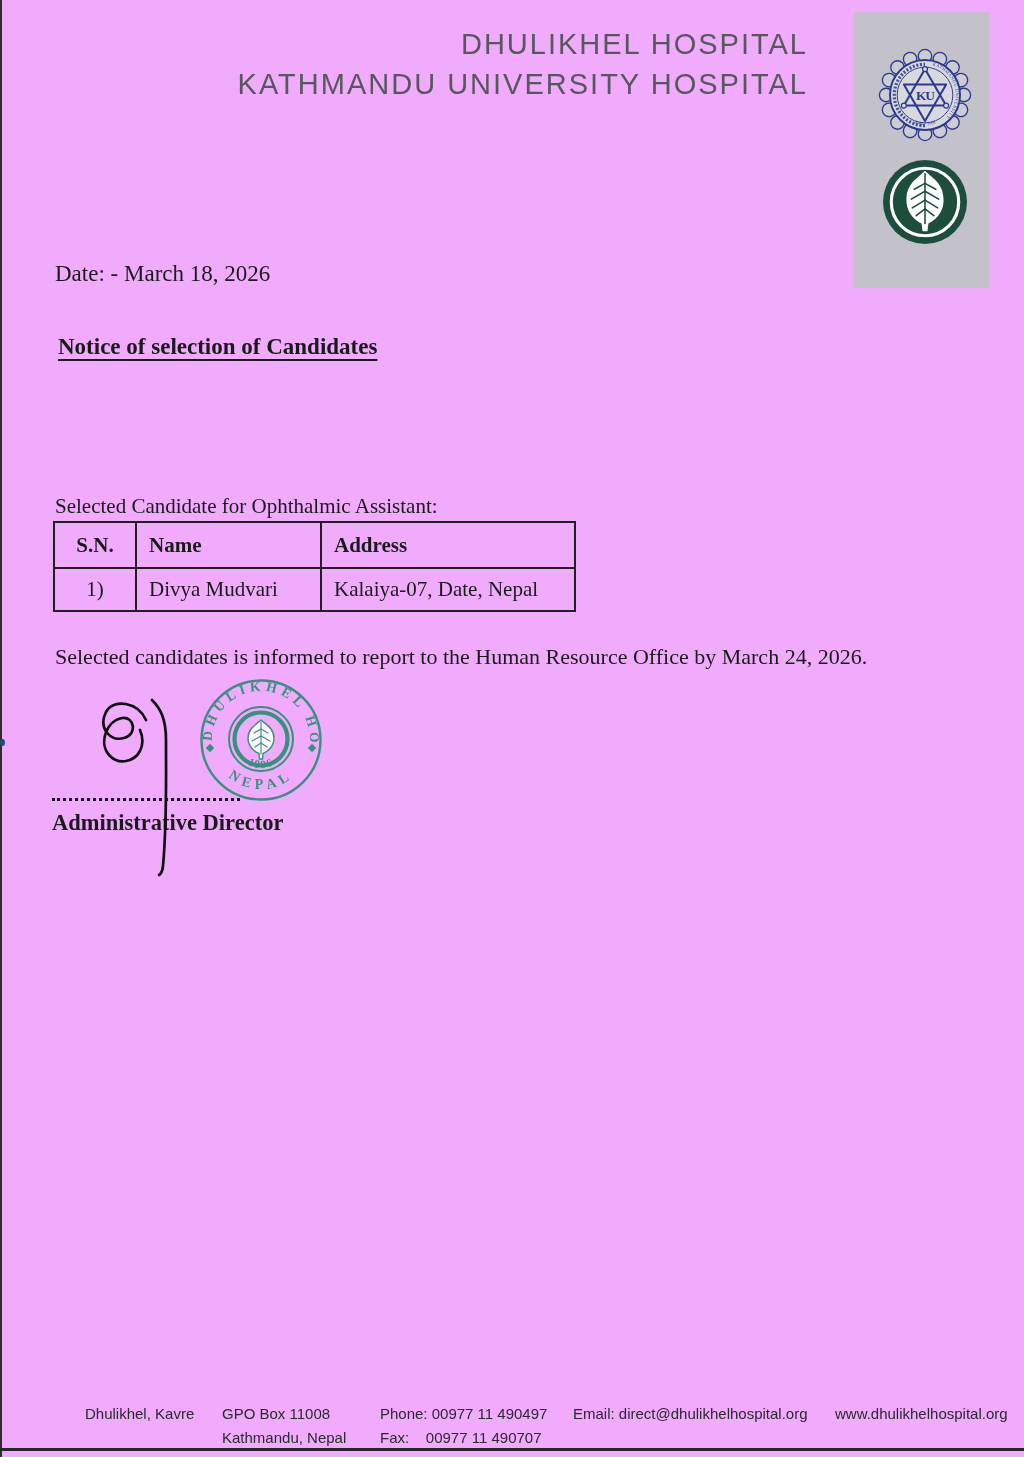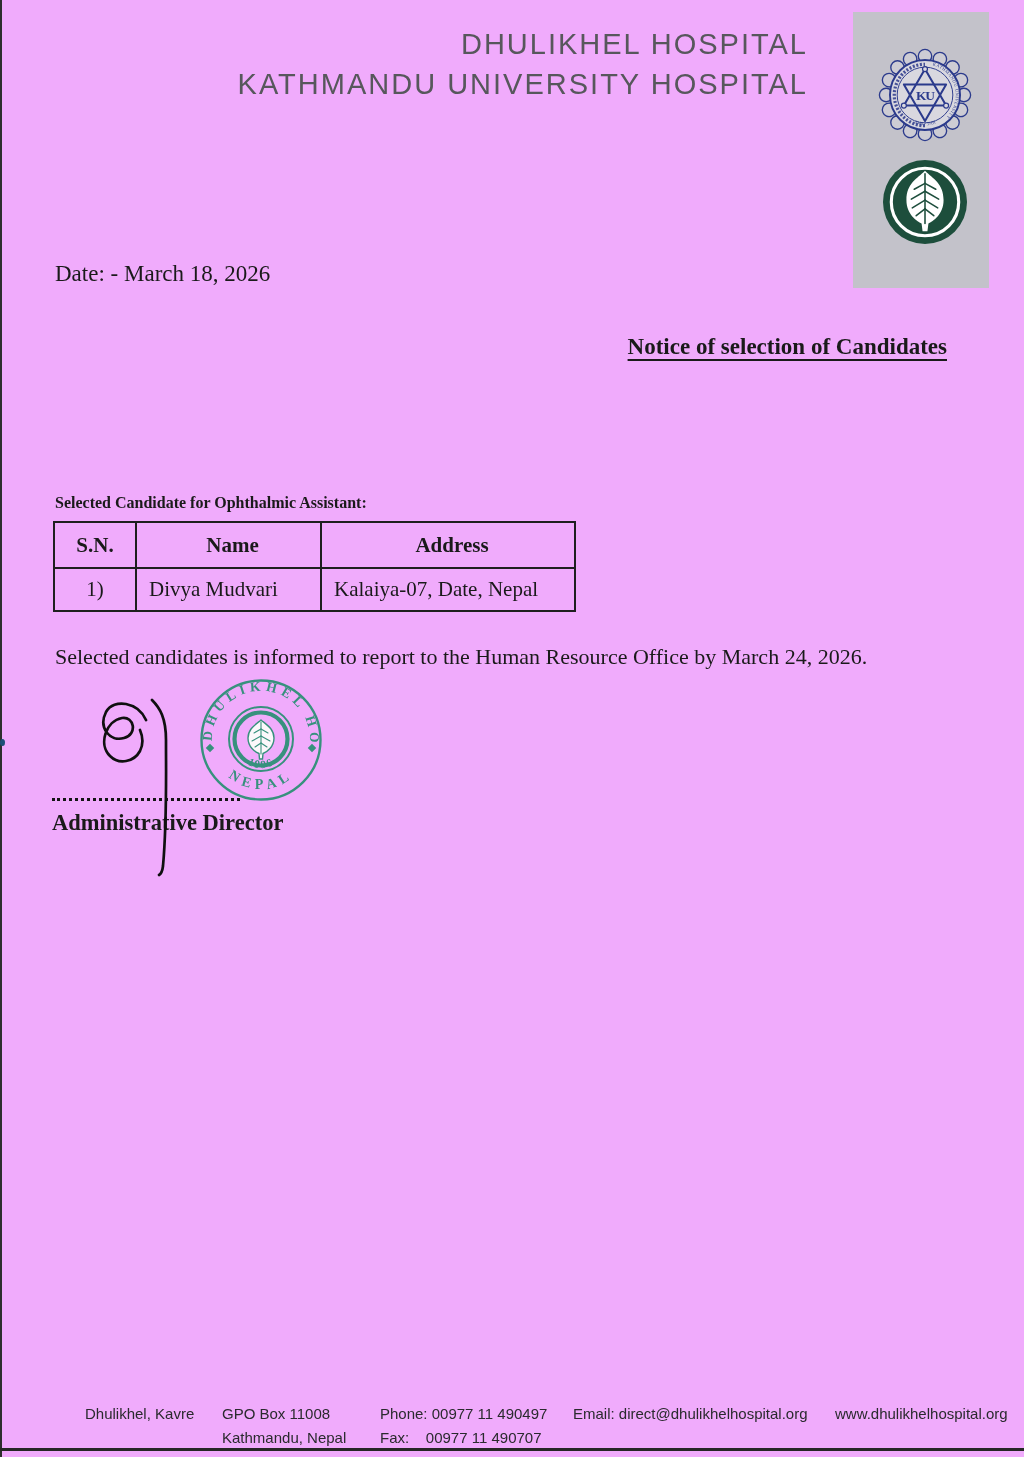--- a/index.html
+++ b/index.html
@@ -15,36 +15,36 @@
     position:absolute; top:24px; right:216px; text-align:right;
     font-family:"Liberation Sans", sans-serif; font-weight:400;
     font-size:29px; letter-spacing:2px; color:#57575c; line-height:40px; white-space:nowrap;
   }
   .logo-panel { position:absolute; left:853px; top:12px; width:136px; height:276px; background:#c3c2ca; }
   .ku-seal { position:absolute; left:24px; top:35px; }
   .leaf-logo { position:absolute; left:29px; top:147px; }
 
   .date-line { position:absolute; left:55px; top:261px; font-size:23px; }
 
-  .title-wrap { position:absolute; left:42px; top:334px; width:905px; text-align:right; }
+  .title-wrap { position:absolute; left:58px; top:334px; width:905px; text-align:left; }
   .notice-title {
     font-size:23px; font-weight:bold; text-decoration:underline;
     text-decoration-thickness:2px; text-underline-offset:5px;
   }
 
   .body-para {
     position:absolute; left:55px; top:386px; width:908px;
     font-size:22.5px; line-height:32px; text-align:justify;
   }
 
-  .table-heading { position:absolute; left:55px; top:494px; font-size:16px; font-weight:bold; }
+  .table-heading { position:absolute; left:55px; top:494px; font-size:21px; font-weight:normal; }
 
   table.candidates { position:absolute; left:53px; top:521px; border-collapse:collapse; }
   table.candidates th, table.candidates td { border:2px solid #1f1f1f; font-size:21px; }
-  table.candidates th { font-weight:bold; height:40px; text-align:center; padding:2px 4px 2px 12px; }
+  table.candidates th { font-weight:bold; height:40px; text-align:left; padding:2px 4px 2px 12px; }
   table.candidates td { height:37px; padding:2px 4px 2px 12px; }
   table.candidates .c-sn { width:72px; text-align:center; padding-left:4px;margin-top:36px; }
   table.candidates .c-name { width:167px; }
   table.candidates .c-addr { width:236px; }
 
   .report-line { position:absolute; left:55px; top:644px; font-size:22px; }
 
   .stamp { position:absolute; left:196px; top:675px; opacity:0.95; }
   .signature { position:absolute; left:86px; top:690px; z-index:5; }
   .dotted-line { position:absolute; left:52px; top:786px; width:188px; height:12px; border-bottom:3.5px dotted #151515; }

